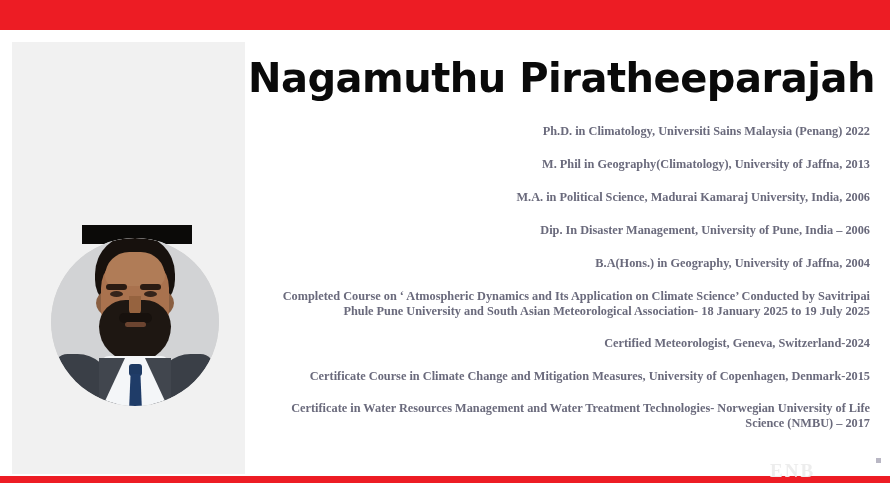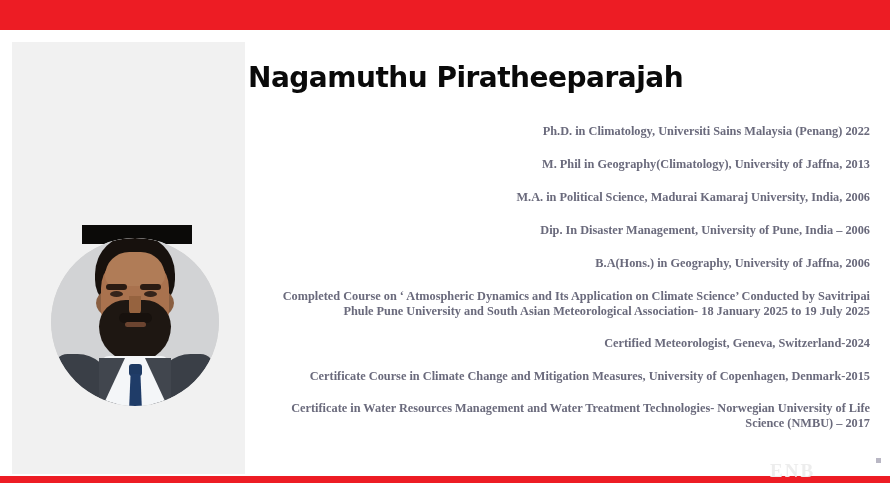--- a/index.html
+++ b/index.html
@@ -240,21 +240,21 @@
     position: absolute;
     left: 248px;
     top: 42px;
     width: 638px;
     height: 434px;
   }
 
   .page-title {
     font-family: "DejaVu Sans", "Liberation Sans", sans-serif;
     font-weight: bold;
-    font-size: 28px;
+    font-size: 40px;
     line-height: 48px;
     letter-spacing: -0.5px;
     color: #0A0A0A;
     margin: 12px 0 0 0;
     white-space: nowrap;
   }
 
   .cred-list {
     margin: 22px 0 0 12px;
     padding: 0;
@@ -333,21 +333,21 @@
   </div>
 
   <div class="content">
     <h1 class="page-title">Nagamuthu Piratheeparajah</h1>
 
     <ul class="cred-list">
       <li class="cred-item">Ph.D. in Climatology, Universiti Sains Malaysia (Penang) 2022</li>
       <li class="cred-item">M. Phil in Geography(Climatology), University of Jaffna, 2013</li>
       <li class="cred-item">M.A. in Political Science, Madurai Kamaraj University, India, 2006</li>
       <li class="cred-item">Dip. In Disaster Management, University of Pune, India – 2006</li>
-      <li class="cred-item">B.A(Hons.) in Geography, University of Jaffna, 2006</li>
+      <li class="cred-item">B.A(Hons.) in Geography, University of Jaffna, 2004</li>
       <li class="cred-item wrap">Completed Course on ‘ Atmospheric Dynamics and Its Application on Climate Science’ Conducted by Savitripai Phule Pune University and South Asian Meteorological Association- 18 January 2025 to 19 July 2025</li>
       <li class="cred-item">Certified Meteorologist, Geneva, Switzerland-2024</li>
       <li class="cred-item wrap">Certificate Course in Climate Change and Mitigation Measures, University of  Copenhagen, Denmark-2015</li>
       <li class="cred-item wrap">Certificate in Water Resources Management and Water Treatment Technologies- Norwegian University of Life Science (NMBU) – 2017</li>
     </ul>
   </div>
 
   <div class="watermark">ENB</div>
   <div class="wm-dot"></div>
 

